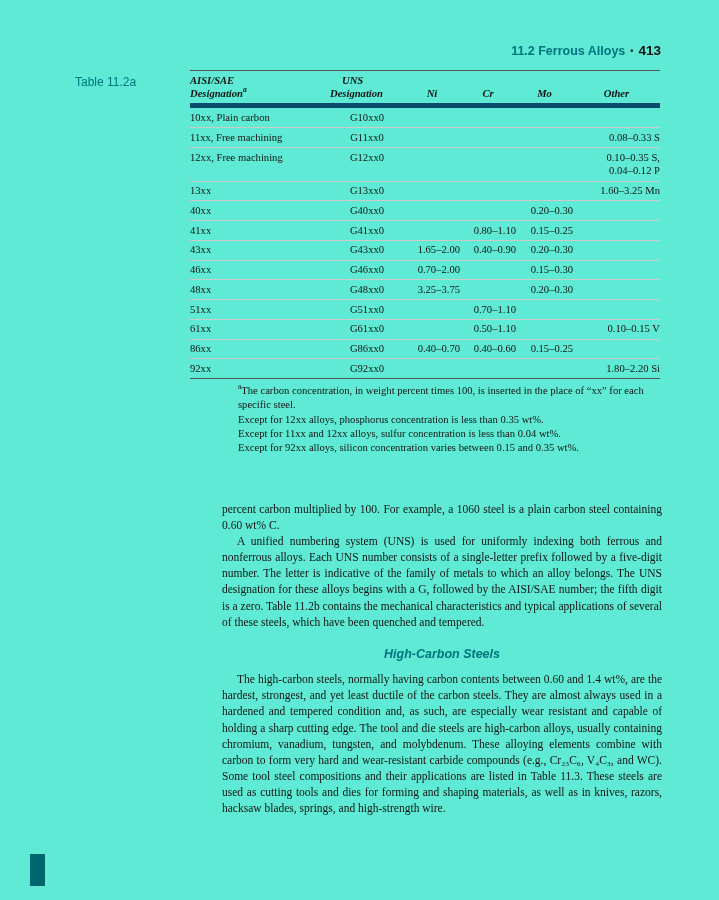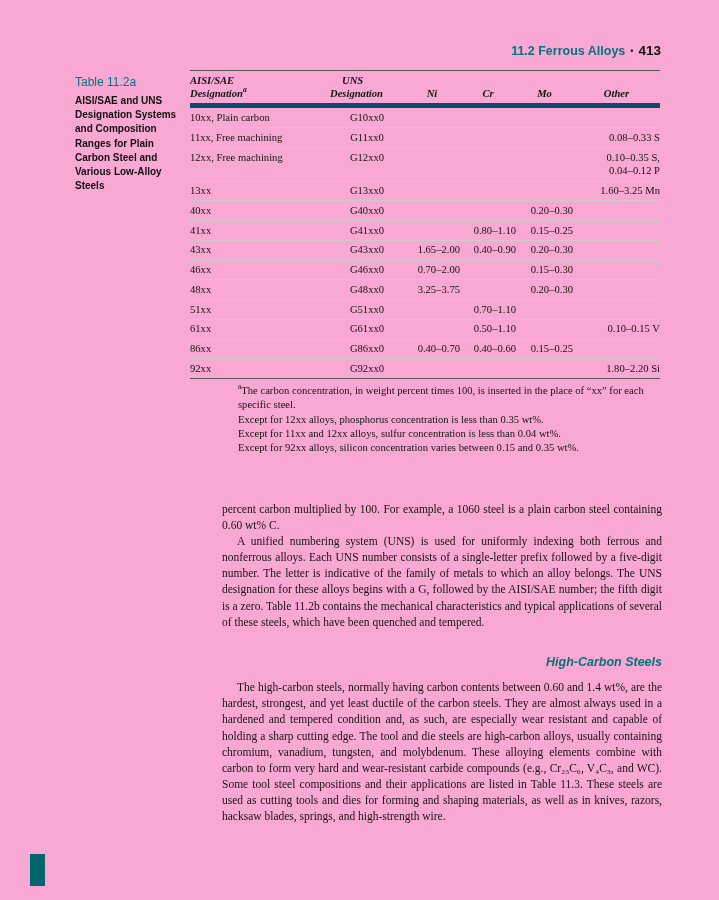--- a/index.html
+++ b/index.html
@@ -1,17 +1,17 @@
 <!DOCTYPE html>
 <html><head>
 <meta charset="utf-8">
 <style>
   html,body{margin:0;padding:0;}
   body{background:#d9d9d9;font-family:"Liberation Serif",serif;}
-  .page{position:relative;width:719px;height:900px;margin:0 auto;background:#f9a8d4;color:#141414;overflow:hidden;}
+  .page{position:relative;width:719px;height:900px;margin:0 auto;background:#5eead4;color:#141414;overflow:hidden;}
 
   
   .page-header{position:absolute;top:43px;right:58px;font-family:"Liberation Sans",sans-serif;font-weight:bold;font-size:12.5px;}
   .page-header .section{color:#00747E;}
   .page-header .sep{color:#222;font-size:9px;vertical-align:1px;padding:0 5px;}
   .page-header .pagenum{font-size:13.5px;color:#111;}
 
   
   .caption-block{position:absolute;left:75px;top:75px;width:112px;font-family:"Liberation Sans",sans-serif;}
   .caption-label{color:#00747E;font-weight:normal;font-size:12px;margin-bottom:5px;}
@@ -35,37 +35,36 @@
   td.c-ni,td.c-cr,td.c-mo{text-align:right;}
   td.c-other{text-align:right;white-space:pre-line;}
   sup{font-size:7.5px;line-height:0;}
 
   
   .footnotes{margin-top:5px;font-size:10.6px;line-height:1.35;margin-left:48px;}
 
   
   .body-block{position:absolute;left:222px;top:501px;width:440px;font-size:11.5px;line-height:1.4;text-align:justify;}
   .indent{text-indent:15px;}
-  .section-heading{font-family:"Liberation Sans",sans-serif;font-weight:bold;font-style:italic;font-size:12.5px;color:#00747E;margin:24px 0 8px 0;text-align:right;}
+  .section-heading{font-family:"Liberation Sans",sans-serif;font-weight:bold;font-style:italic;font-size:12.5px;color:#00747E;margin:16px 0 8px 0;text-align:center;}
 
   
   .edge-tab{position:absolute;left:30px;top:854px;width:15px;height:32px;background:#00656E;}
 </style>
 </head>
 <body>
 
 <div class="page">
 
   <div class="page-header">
     <span class="section">11.2 Ferrous Alloys</span><span class="sep">•</span><span class="pagenum">413</span>
   </div>
 
   <div class="caption-block">
     <div class="caption-label">Table 11.2a</div>
-    <div class="caption-text">AISI/SAE and UNS Designation Systems and Composition Ranges for Plain Carbon Steel and Various Low-Alloy Steels</div>
   </div>
 
   <div class="table-block">
     <table class="data">
       <colgroup>
         <col style="width:140px">
           <col style="width:74px">
           <col style="width:56px">
           <col style="width:56px">
           <col style="width:57px">

